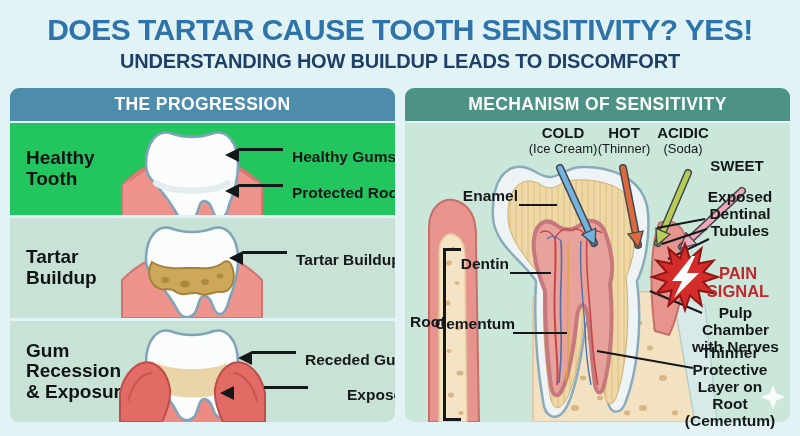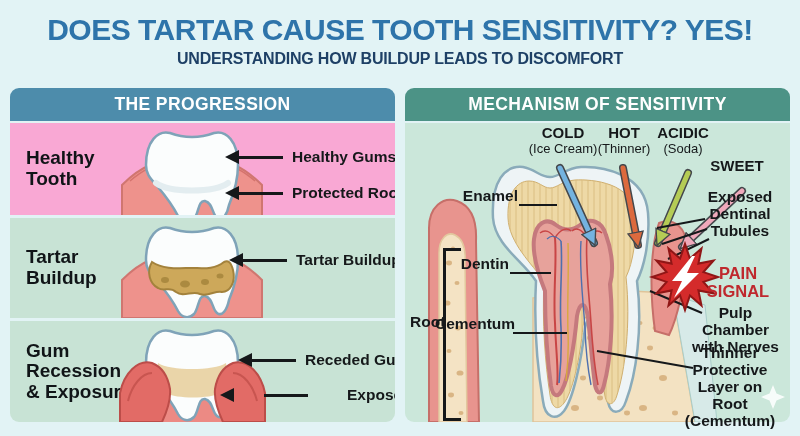--- a/index.html
+++ b/index.html
@@ -8,42 +8,42 @@
     background:#e2f3f5;
     font-family:"Liberation Sans",sans-serif;
     color:#15181a;
   }
   .title{
     position:absolute;top:13px;left:0;width:800px;text-align:center;
     font-size:30px;font-weight:bold;color:#2e74aa;letter-spacing:-0.5px;white-space:nowrap;
   }
   .subtitle{
     position:absolute;top:50px;left:0;width:800px;text-align:center;
-    font-size:16px;font-weight:bold;color:#1e4066;letter-spacing:-0.2px;white-space:nowrap;
+    font-size:20px;font-weight:bold;color:#1e4066;letter-spacing:-0.2px;white-space:nowrap;
   }
   .panel{position:absolute;top:88px;width:385px;height:334px;}
   #left-panel{left:10px;}
   #right-panel{left:405px;}
   .panel-header{
     position:absolute;top:0;left:0;width:100%;height:33px;
     border-radius:9px 9px 0 0;display:flex;align-items:center;justify-content:center;
     color:#fff;font-size:17.5px;font-weight:bold;letter-spacing:0.4px;
   }
   #left-panel .panel-header{background:#4d8cab;}
   #right-panel .panel-header{background:#4c9386;}
   .prow{position:absolute;left:0;width:385px;overflow:hidden;}
-  #row-healthy{top:35px;height:92px;background:#f9a8d4;}
+  #row-healthy{top:35px;height:92px;background:#22c55e;}
   #row-tartar{top:130px;height:100px;background:#c8e3d5;}
   #row-recession{top:233px;height:101px;background:#c8e3d5;border-radius:0 0 9px 9px;}
   .row-label{
     position:absolute;left:16px;top:50%;transform:translateY(-50%);
     font-size:19px;font-weight:bold;line-height:1.1;white-space:pre-line;color:#101417;
   }
   .tooth-art{position:absolute;left:100px;top:0;}
-  .ann{position:absolute;display:flex;align-items:center;}
+  .ann{position:absolute;display:flex;align-items:flex-start;}
   .ann .head{width:0;height:0;border-top:7px solid transparent;border-bottom:7px solid transparent;border-right:14px solid #15181a;}
   .ann .line{width:44px;height:3px;background:#15181a;}
   .ann .txt{margin-left:9px;font-size:15.5px;font-weight:bold;white-space:nowrap;}
   #right-body{
     position:absolute;top:35px;left:0;width:385px;height:299px;
     background:#cbe7da;border-radius:0 0 9px 9px;overflow:hidden;
   }
   #mech-svg{position:absolute;top:0;left:0;}
   .stim{position:absolute;text-align:center;transform:translateX(-50%);}
   .stim .nm{font-size:15px;font-weight:bold;line-height:16px;white-space:nowrap;}

